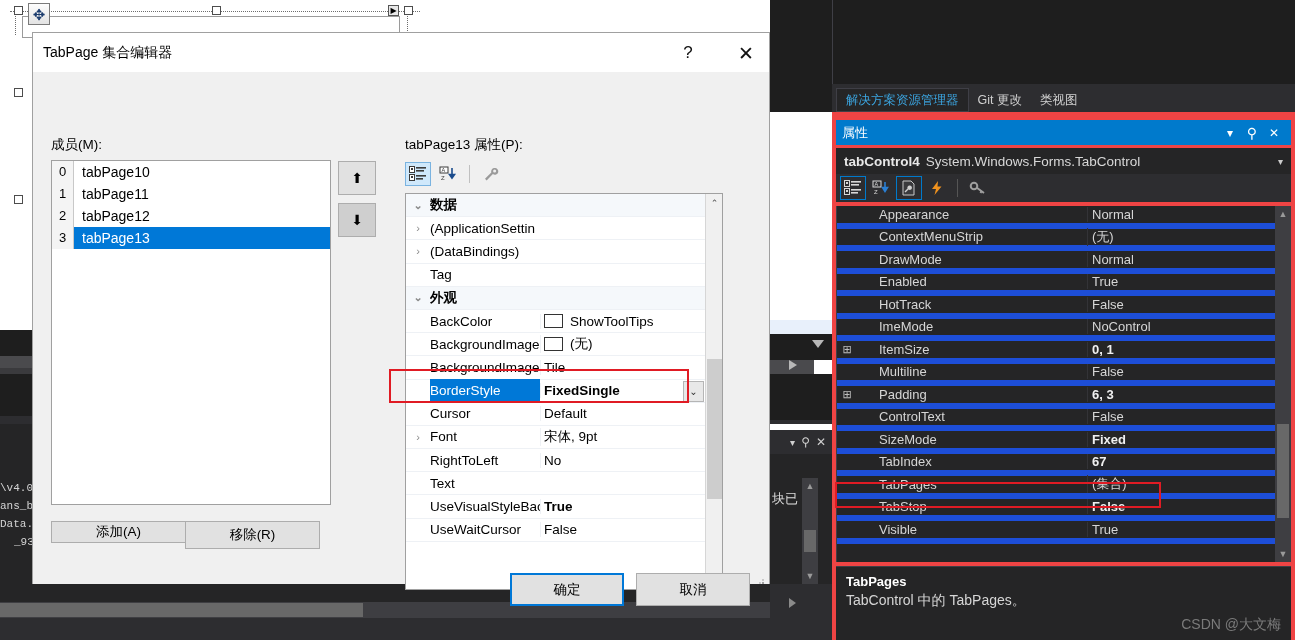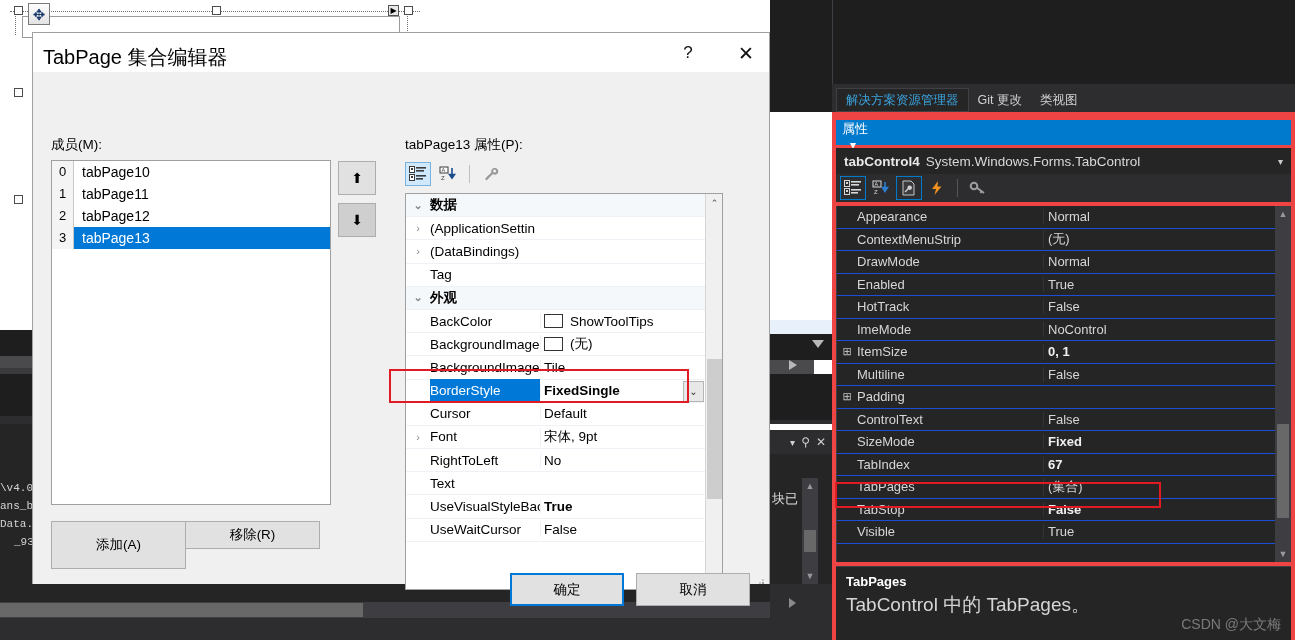--- a/index.html
+++ b/index.html
@@ -65,21 +65,21 @@
     background: #f0f0f0;
     border: 1px solid #a0a0a0;
     box-shadow: 0 0 0 0 rgba(0,0,0,0);
   }
   .dlg-titlebar {
     position: relative; height: 40px; background: #ffffff;
     border-bottom: 1px solid #f0f0f0;
   }
   .dlg-title {
     position: absolute; left: 10px; top: 11px;
-    font-size: 20px; color: #000;
+    font-size: 14px; color: #000;
   }
   .dlg-help, .dlg-close {
     position: absolute; top: 0; height: 40px; width: 46px;
     display: flex; align-items: center; justify-content: center;
     font-size: 17px; color: #111; cursor: default;
   }
   .dlg-help { right: 58px; }
   .dlg-close { right: 0; font-size: 19px; font-weight: 300; }
 
   .dlg-body { position: relative; height: 511px; background: #f0f0f0; }
@@ -214,23 +214,22 @@
     padding-left: 4px; gap: 0px;
   }
   .rd-tab {
     height: 24px; padding: 0 9px; display: flex; align-items: center;
     font-size: 12.5px; color: #d0d0d0;
   }
   .rd-tab.active { color: #3ba5e0; border: 1px solid #3f3f46; background: #252526; }
 
   .prop-header {
     position: absolute; left: 4px; top: 120px; width: 455px; height: 25px;
-    background: #007acc; display: flex; align-items: flex-start;
+    background: #007acc; display: flex; align-items: center;
     padding: 0 6px;
-    flex-direction: column;
   }
   .prop-header-title { font-size: 13px; color: #ffffff; }
   .prop-header-dots { flex: 1 1 auto; height: 100%; }
   .ph-btn {
     width: 22px; height: 22px; display:flex; align-items:center; justify-content:center;
     color: #ffffff; font-size: 12px;
   }
 
   .prop-obj {
     position: absolute; left: 4px; top: 148px; width: 455px; height: 26px;
@@ -248,40 +247,41 @@
   .pt-btn.active { border: 1px solid #007acc; }
   .pt-sep { width: 1px; height: 18px; background: #555; margin: 0 5px; }
 
   .dark-grid {
     position: absolute; left: 4px; top: 206px; width: 455px; height: 356px;
     background: #252526; overflow: hidden; border-left: 1px solid #3f3f46;
   }
   .dg-row {
     display: flex; align-items: center; height: 22.5px;
     font-size: 13px; color: #d6d6d6;
-    border-bottom: 1px solid #1d4ed8;
+    border-bottom: 6px solid #1d4ed8;
+    gap: 22px;
   }
   .dg-exp { flex: 0 0 20px; text-align:center; font-size: 11px; color: #bdbdbd; }
   .dg-name { flex: 0 0 186px; overflow:hidden; white-space:nowrap; }
   .dg-val { flex: 1 1 auto; overflow:hidden; white-space:nowrap; border-left: 1px solid #333337; padding-left: 4px;}
   .dg-val.bold { font-weight: bold; color: #f0f0f0; }
 
   .dsb {
     position: absolute; right: 0; top: 0; width: 16px; height: 100%;
     background: #3e3e42;
   }
   .dsb-arrow { position:absolute; left:0; width:16px; height:16px; display:flex; align-items:center; justify-content:center; color:#9a9a9a; font-size:9px;}
   .dsb-thumb { position:absolute; left:2px; width:12px; background:#686868; }
 
   .prop-desc {
     position: absolute; left: 4px; top: 566px; width: 455px; height: 74px;
     background: #252526; border-top: 1px solid #3f3f46; padding: 7px 10px;
   }
   .pd-title { font-size: 13px; color: #ffffff; font-weight: bold; }
-  .pd-body { font-size: 19px; color: #d6d6d6; margin-top: 3px; }
+  .pd-body { font-size: 14px; color: #d6d6d6; margin-top: 3px; }
   .watermark {
     position: absolute; right: 10px; bottom: 6px;
     font-size: 14px; color: #7a7a7a;
   }
 
   
   .mini-panel {
     position: absolute; background: #252526;
   }
   .mini-title {
@@ -519,21 +519,21 @@
 
         <div class="lsb">
           <div class="lsb-arrow" style="top:0;">⌃</div>
           <div class="lsb-thumb" style="top:165px;height:140px;"></div>
           <div class="lsb-arrow" style="bottom:0;">⌄</div>
         </div>
       </div>
 
       <div class="red-rect" style="left:356px; top:296px; width:300px; height:34px;"></div>
 
-      <div class="btn" style="left:18px; top:448px; width:135px; height:48px;">添加(A)</div>
+      <div class="btn" style="left:18px; top:448px; width:135px; height:22px;">添加(A)</div>
       <div class="btn" style="left:152px; top:448px; width:135px; height:28px;">移除(R)</div>
 
       <div class="btn" style="left:603px; top:500px; width:114px; height:33px;">取消</div>
       <div class="btn primary" style="left:477px; top:500px; width:114px; height:33px;">确定</div>
 
       <div style="position:absolute;right:4px;bottom:3px;width:10px;height:10px;">
         <svg width="10" height="10" viewBox="0 0 10 10">
           <rect x="7" y="7" width="2" height="2" fill="#a0a0a0"></rect>
           <rect x="4" y="7" width="2" height="2" fill="#c8c8c8"></rect>
           <rect x="7" y="4" width="2" height="2" fill="#c8c8c8"></rect>
@@ -645,20 +645,21 @@
           <div class="dg-val bold">0, 1</div>
         </div>
         <div class="dg-row">
           <div class="dg-exp"></div>
           <div class="dg-name">Multiline</div>
           <div class="dg-val">False</div>
         </div>
         <div class="dg-row">
           <div class="dg-exp">⊞</div>
           <div class="dg-name">Padding</div>
+          <div class="dg-val bold">6, 3</div>
         </div>
         <div class="dg-row">
           <div class="dg-exp"></div>
           <div class="dg-name">ControlText</div>
           <div class="dg-val">False</div>
         </div>
         <div class="dg-row">
           <div class="dg-exp"></div>
           <div class="dg-name">SizeMode</div>
           <div class="dg-val bold">Fixed</div>

